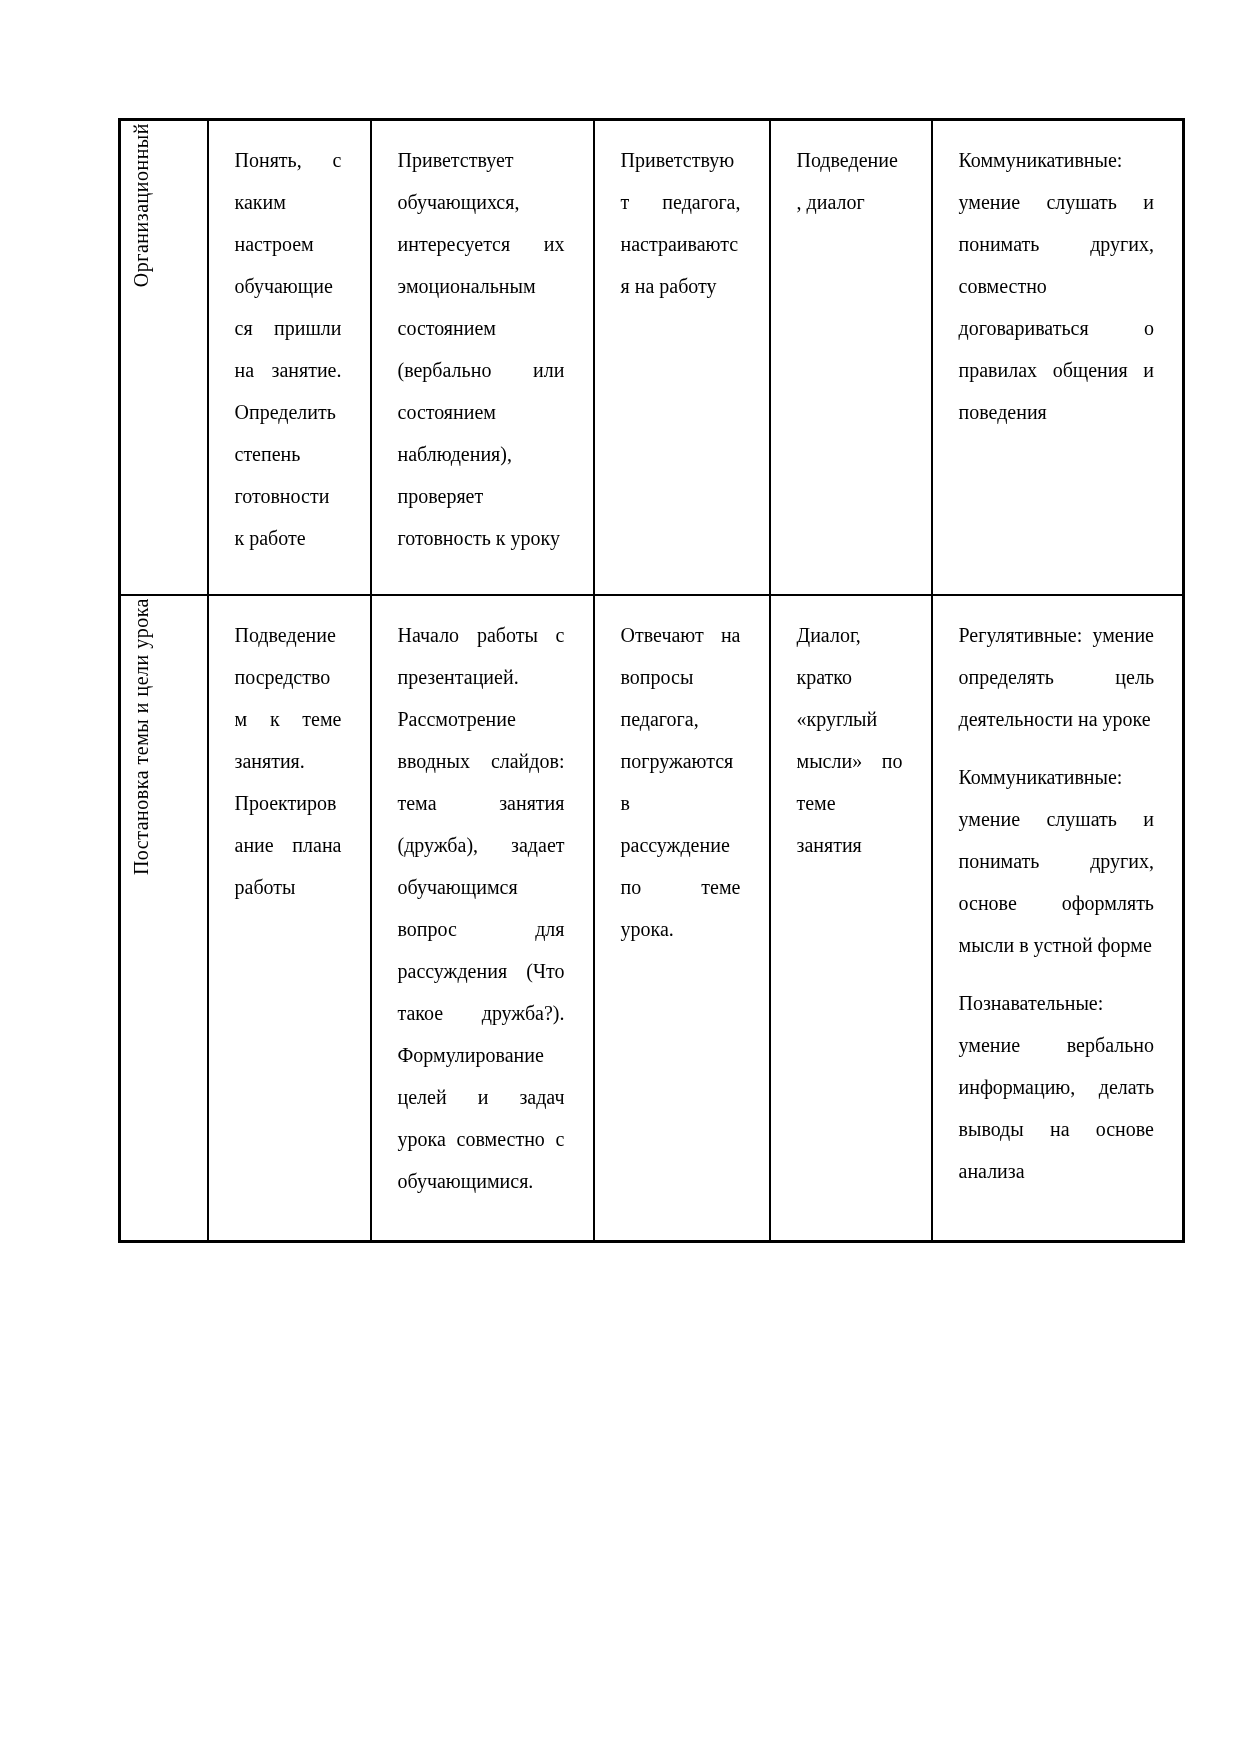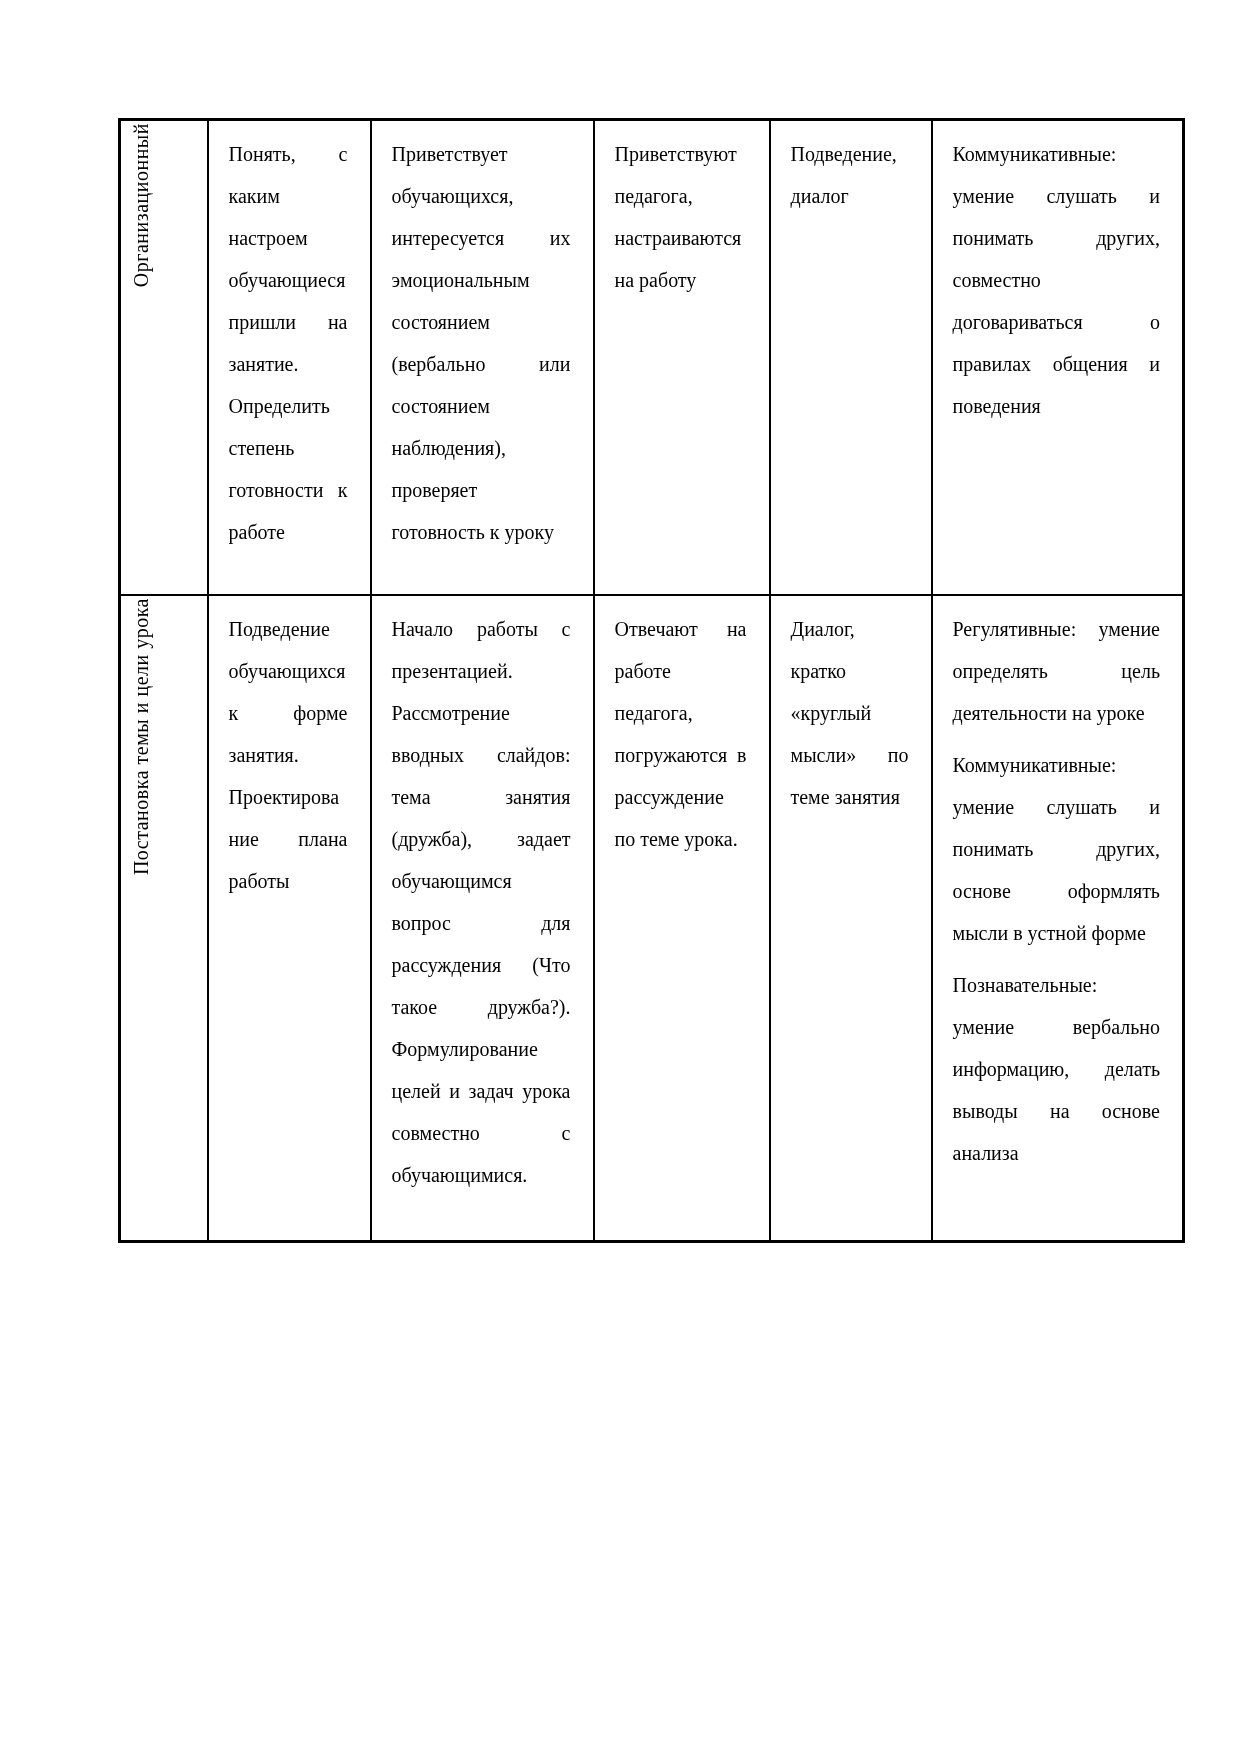--- a/index.html
+++ b/index.html
@@ -53,21 +53,21 @@
   .vtext {
     display: inline-block;
     writing-mode: vertical-rl;
     transform: rotate(180deg);
     white-space: nowrap;
     font-size: 20px;
     line-height: 20px;
     letter-spacing: 0.5px;
   }
 
-  td p { margin: 10px; }
+  td p { margin: 16px; }
 </style>
 </head>
 <body>
 
 <div class="page">
 
   <table class="lesson-table">
     <colgroup>
       <col style="width:88px">
       <col style="width:163px">
@@ -97,27 +97,27 @@
         <td>
           <p>Коммуникативные: умение слушать и понимать других, совместно договариваться о правилах общения и поведения</p>
         </td>
       </tr>
 
       <tr class="row-2">
         <td class="stage-cell">
           <span class="vtext">Постановка темы и цели урока</span>
         </td>
         <td>
-          <p>Подведение обучающихся к форме занятия. Проектирование плана работы</p>
+          <p>Подведение посредством к теме занятия. Проектирование плана работы</p>
         </td>
         <td>
           <p>Начало работы с презентацией. Рассмотрение вводных слайдов: тема занятия (дружба), задает обучающимся вопрос для рассуждения (Что такое дружба?). Формулирование целей и задач урока совместно с обучающимися.</p>
         </td>
         <td>
-          <p>Отвечают на работе педагога, погружаются в рассуждение по теме урока.</p>
+          <p>Отвечают на вопросы педагога, погружаются в рассуждение по теме урока.</p>
         </td>
         <td>
           <p>Диалог, кратко «круглый мысли» по теме занятия</p>
         </td>
         <td>
           <p>Регулятивные: умение определять цель деятельности на уроке</p>
           <p>Коммуникативные: умение слушать и понимать других, основе оформлять мысли в устной форме</p>
           <p>Познавательные: умение вербально информацию, делать выводы на основе анализа</p>
         </td>
       </tr>

